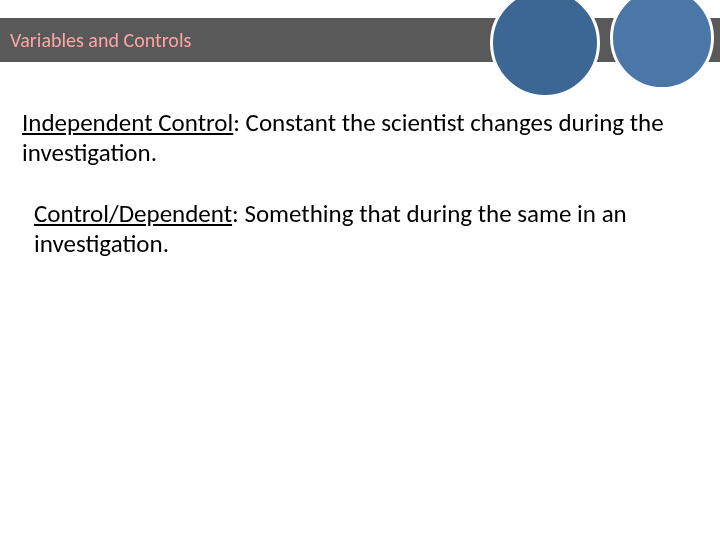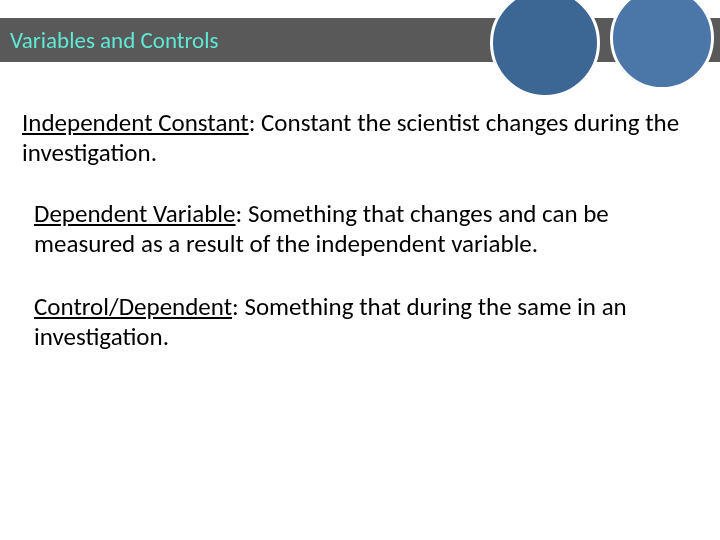--- a/index.html
+++ b/index.html
@@ -10,22 +10,22 @@
     top: 18px;
     left: 0;
     width: 100%;
     height: 44px;
     background: #595959;
     display: flex;
     align-items: center;
     padding-left: 10px;
   }
   .title-text {
-    color: #5eead4;
-    font-size: 23px;
+    color: #fca5a5;
+    font-size: 20px;
     font-weight: 400;
   }
   .circle {
     position: absolute;
     border-radius: 50%;
     border: 3px solid #ffffff;
     box-sizing: border-box;
   }
   .circle-left {
     width: 110px;
@@ -65,23 +65,20 @@
 
   <div class="circle circle-right"></div>
   <div class="circle circle-left"></div>
 
   <div class="title-bar">
     <span class="title-text">Variables and Controls</span>
   </div>
 
   <div class="content">
     <p class="def">
-      <span class="term">Independent Constant</span><span>: Constant the scientist changes during the investigation.</span>
-    </p>
-    <p class="def">
-      <span class="term">Dependent Variable</span><span>: Something that changes and can be measured as a result of the independent variable.</span>
+      <span class="term">Independent Control</span><span>: Constant the scientist changes during the investigation.</span>
     </p>
     <p class="def">
       <span class="term">Control/Dependent</span><span>: Something that during the same in an investigation.</span>
     </p>
   </div>
 
 </div>
 
 </body></html>

